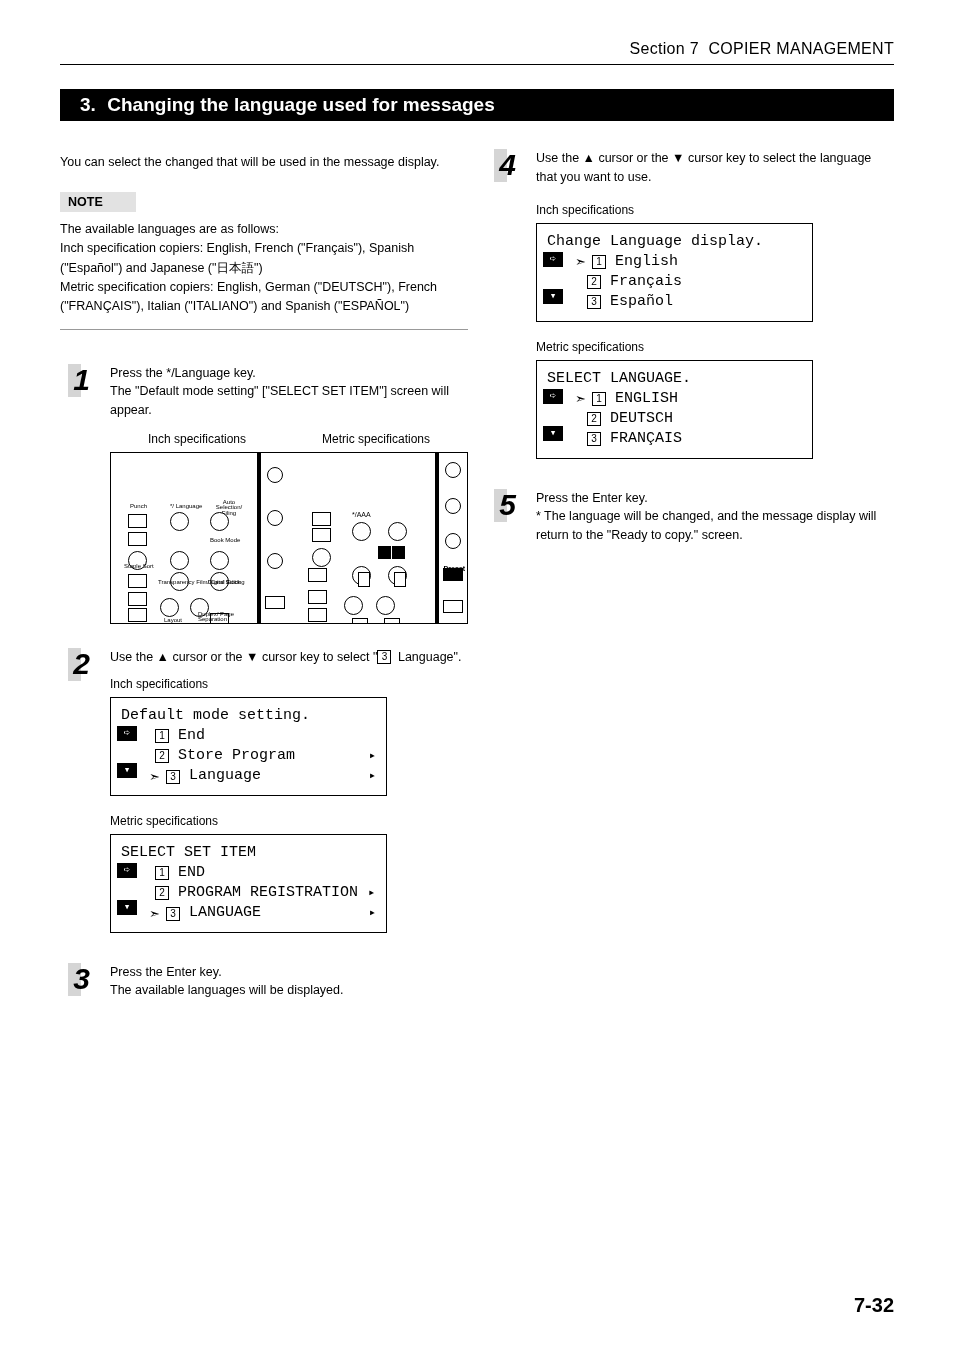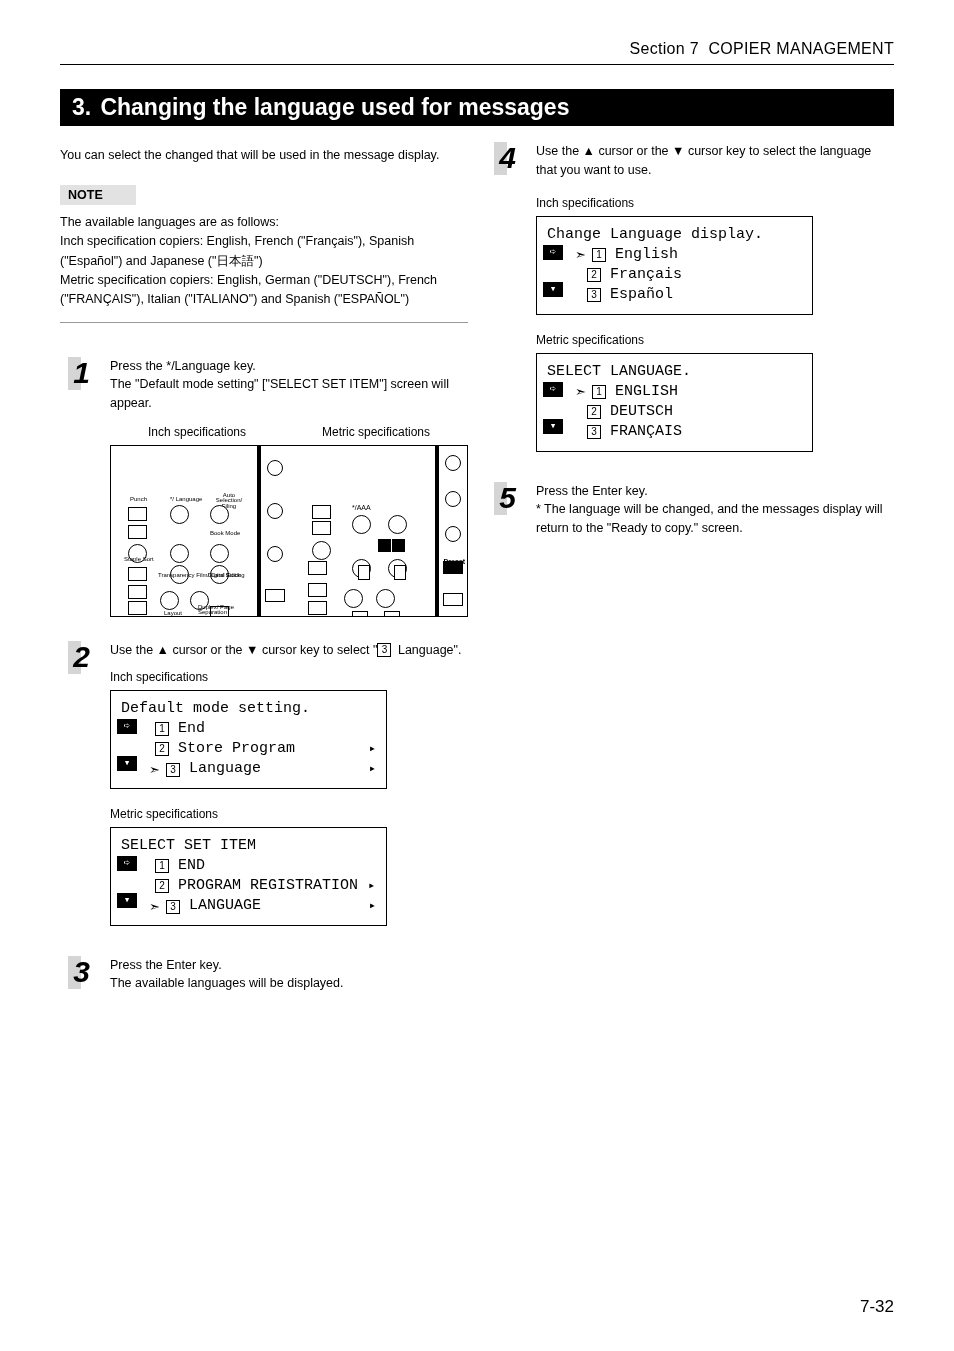--- a/index.html
+++ b/index.html
@@ -1,21 +1,21 @@
 <!DOCTYPE html>
 <html><head>
 <meta charset="utf-8">
 <style>
   html,body{margin:0;padding:0;background:#fff;font-family:Arial,Helvetica,sans-serif;color:#000}
   .page{width:954px;height:1351px;box-sizing:border-box;padding:40px 60px 30px 60px;position:relative}
   .header{text-align:right;font-weight:bold;font-size:16px;letter-spacing:0.3px}
   .header .sec{font-weight:normal}
   .header .ttl{font-weight:400}
   .hr{border:none;border-top:1.5px solid #000;margin:6px 0 24px 0}
-  .title-bar{background:#000;color:#fff;font-weight:bold;font-size:23px;padding:5px 12px;margin-bottom:20px}
+  .title-bar{background:#000;color:#fff;font-weight:bold;font-size:19px;padding:5px 20px;margin-bottom:32px}
   .title-bar .num{display:inline-block;width:22px}
   .cols{display:flex;gap:18px}
   .col{flex:1;min-width:0}
   .intro{font-size:12.5px;margin-bottom:20px;line-height:1.5}
   .note-head{background:#e2e2e2;font-weight:bold;font-size:12.5px;padding:3px 8px;width:60px;margin-bottom:8px}
   .note-body{font-size:12.5px;line-height:1.55;border-bottom:1px solid #999;padding-bottom:12px;margin-bottom:34px}
   .step{display:flex;gap:10px;margin-bottom:14px}
   .step-num-wrap{width:40px;display:flex;align-items:flex-start;justify-content:center;padding-top:0}
   .step-num{font-size:30px;font-weight:bold;font-style:italic;line-height:0.9;background:linear-gradient(to right,#d5d5d5 0%,#d5d5d5 55%,transparent 55%);padding:2px 2px 4px 5px}
   .step-body{flex:1;font-size:12.5px;line-height:1.5}
@@ -32,21 +32,21 @@
   .rside .circ2{width:14px;height:14px;border:1.5px solid #000;border-radius:50%}
   .rside .sq2{width:18px;height:11px;border:1.5px solid #000}
   .preset{font-size:7px;position:absolute;right:2px;bottom:48px;font-weight:bold}
   .lcd{border:1.5px solid #000;padding:8px 10px;font-family:"Courier New",monospace;font-size:15px;line-height:1.35;width:255px;margin:0 0 16px 0;position:relative}
   .lcd-row{display:flex;align-items:center;gap:6px}
   .numbox{display:inline-block;border:1px solid #000;font-size:10px;width:12px;height:12px;line-height:11px;text-align:center;font-family:Arial;margin-right:3px;vertical-align:1px}
   .arrows{position:absolute;left:6px;top:28px;display:flex;flex-direction:column;gap:14px}
   .arrow-chip{width:20px;height:15px;background:#000;color:#fff;font-size:11px;display:flex;align-items:center;justify-content:center}
   .tri-r{font-size:12px}
   .sel-cursor{font-family:Arial;font-size:13px}
-  .page-num{position:absolute;bottom:34px;right:60px;font-weight:normal;font-size:17px}
+  .page-num{position:absolute;bottom:34px;right:60px;font-weight:bold;font-size:20px}
   .jp{font-family:"MS Gothic","Hiragino Sans",sans-serif}
 </style>
 </head>
 <body>
 <div class="page">
 
 <div class="header">
   <span class="sec">Section 7</span>&nbsp;&nbsp;<span class="ttl">COPIER MANAGEMENT</span>
 </div>
 <hr class="hr">
@@ -286,20 +286,20 @@
         </div>
       </div>
     </div>
 
     <div class="step">
       <div class="step-num-wrap">
             <div class="step-num">5</div>
           </div>
       <div class="step-body">
         <span>Press the Enter key.</span><br>
-        <span>* The language will be changed, and the messages display will return to the "Ready to copy." screen.</span>
+        <span>* The language will be changed, and the message display will return to the "Ready to copy." screen.</span>
       </div>
     </div>
   </div>
 </div>
 
 <div class="page-num">7-32</div>
 </div>
 
 </body></html>

